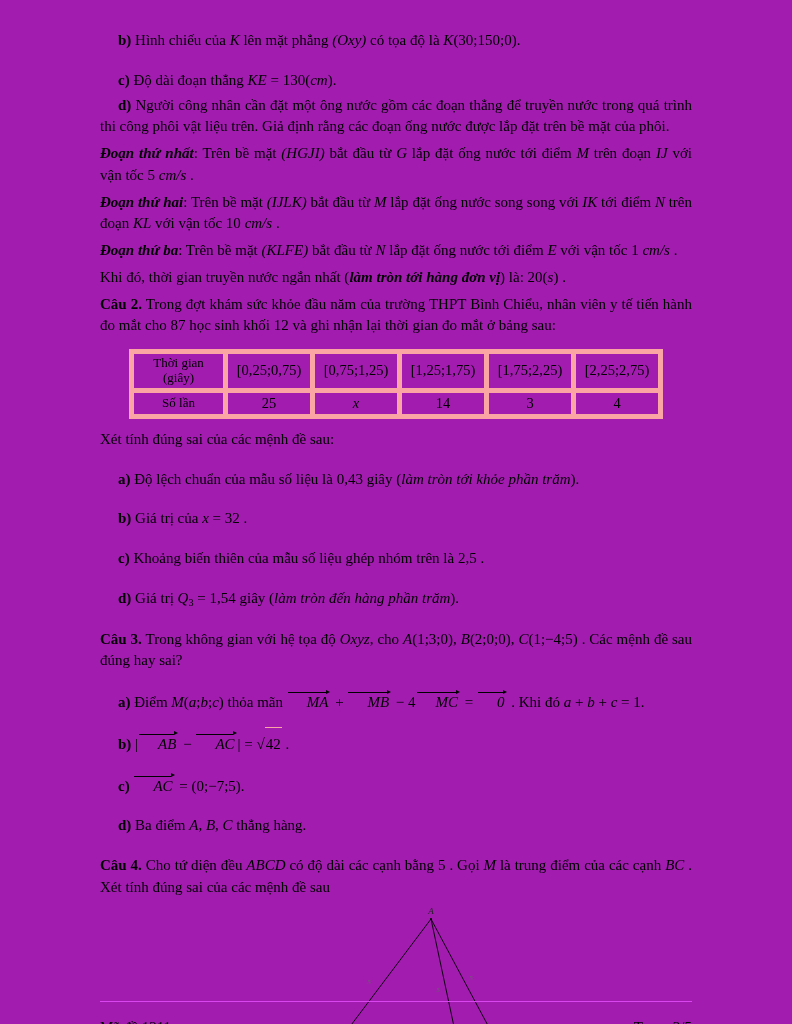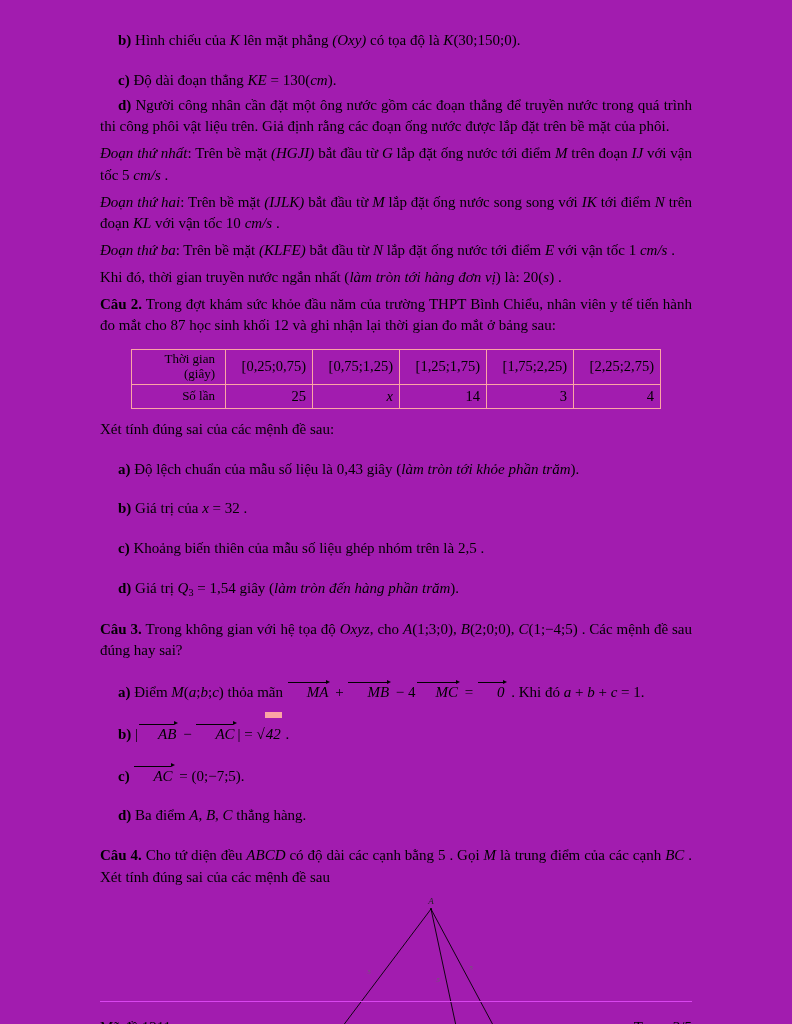--- a/index.html
+++ b/index.html
@@ -12,35 +12,35 @@
   .page { position: relative; width: 792px; height: 1024px; overflow: hidden; background: #a21caf; }
   .content { position: absolute; left: 100px; top: 30px; width: 592px; }
 
   p.line { margin: 0; line-height: 1.45; text-align: justify; }
   p.indent { text-indent: 18px; }
   p.sp  { margin-top: 5px; margin-bottom: 5px; }
   p.sp2 { margin-top: 18px; margin-bottom: 3px; }
 
   .b  { font-weight: bold; }
   .i  { font-style: italic; }
-  .bi { font-weight: normal; font-style: italic; }
+  .bi { font-weight: bold; font-style: italic; }
   .sub { font-size: 0.68em; vertical-align: -0.28em; font-style: normal; }
-  .sqrt { border-top: 6px solid #fca5a5; padding: 8px 1px; font-style: italic; }
+  .sqrt { border-top: 1px solid #fca5a5; padding: 8px 1px; }
 
   
   .v { font-style: italic; position: relative; display: inline-block; padding: 4px 3px 0 2px; line-height: 1.1; }
   .v::before { content: ""; position: absolute; top: 2px; left: 1px; right: 5px; border-top: 1px solid #000; }
   .v::after {
     content: ""; position: absolute; top: -0.5px; right: 1px; width: 0; height: 0;
     border-left: 4px solid #000; border-top: 2.5px solid transparent; border-bottom: 2.5px solid transparent;
   }
 
   table.freq { border-collapse: collapse; margin: 12px auto 10px auto; }
   table.freq td {
-    border: 1px solid #fca5a5; text-align: right; vertical-align: middle;
+    border: 5px solid #fca5a5; text-align: center; vertical-align: middle;
     font-size: 14.5px; padding: 2px 6px; height: 24px;
   }
   table.freq td.c1 { width: 94px; font-size: 13px; line-height: 1.15; padding: 2px 10px; }
   table.freq td.iv { width: 87px; }
 
   .figure-wrap { width: 230px; margin: 4px 0 2px 202px; }
   svg text { font-family: "Liberation Serif", "DejaVu Serif", serif; }
   .vtx  { font-size: 9px; font-style: italic; fill: #222; }
   .elen { font-size: 6.5px; fill: #666; font-style: italic; }
 

